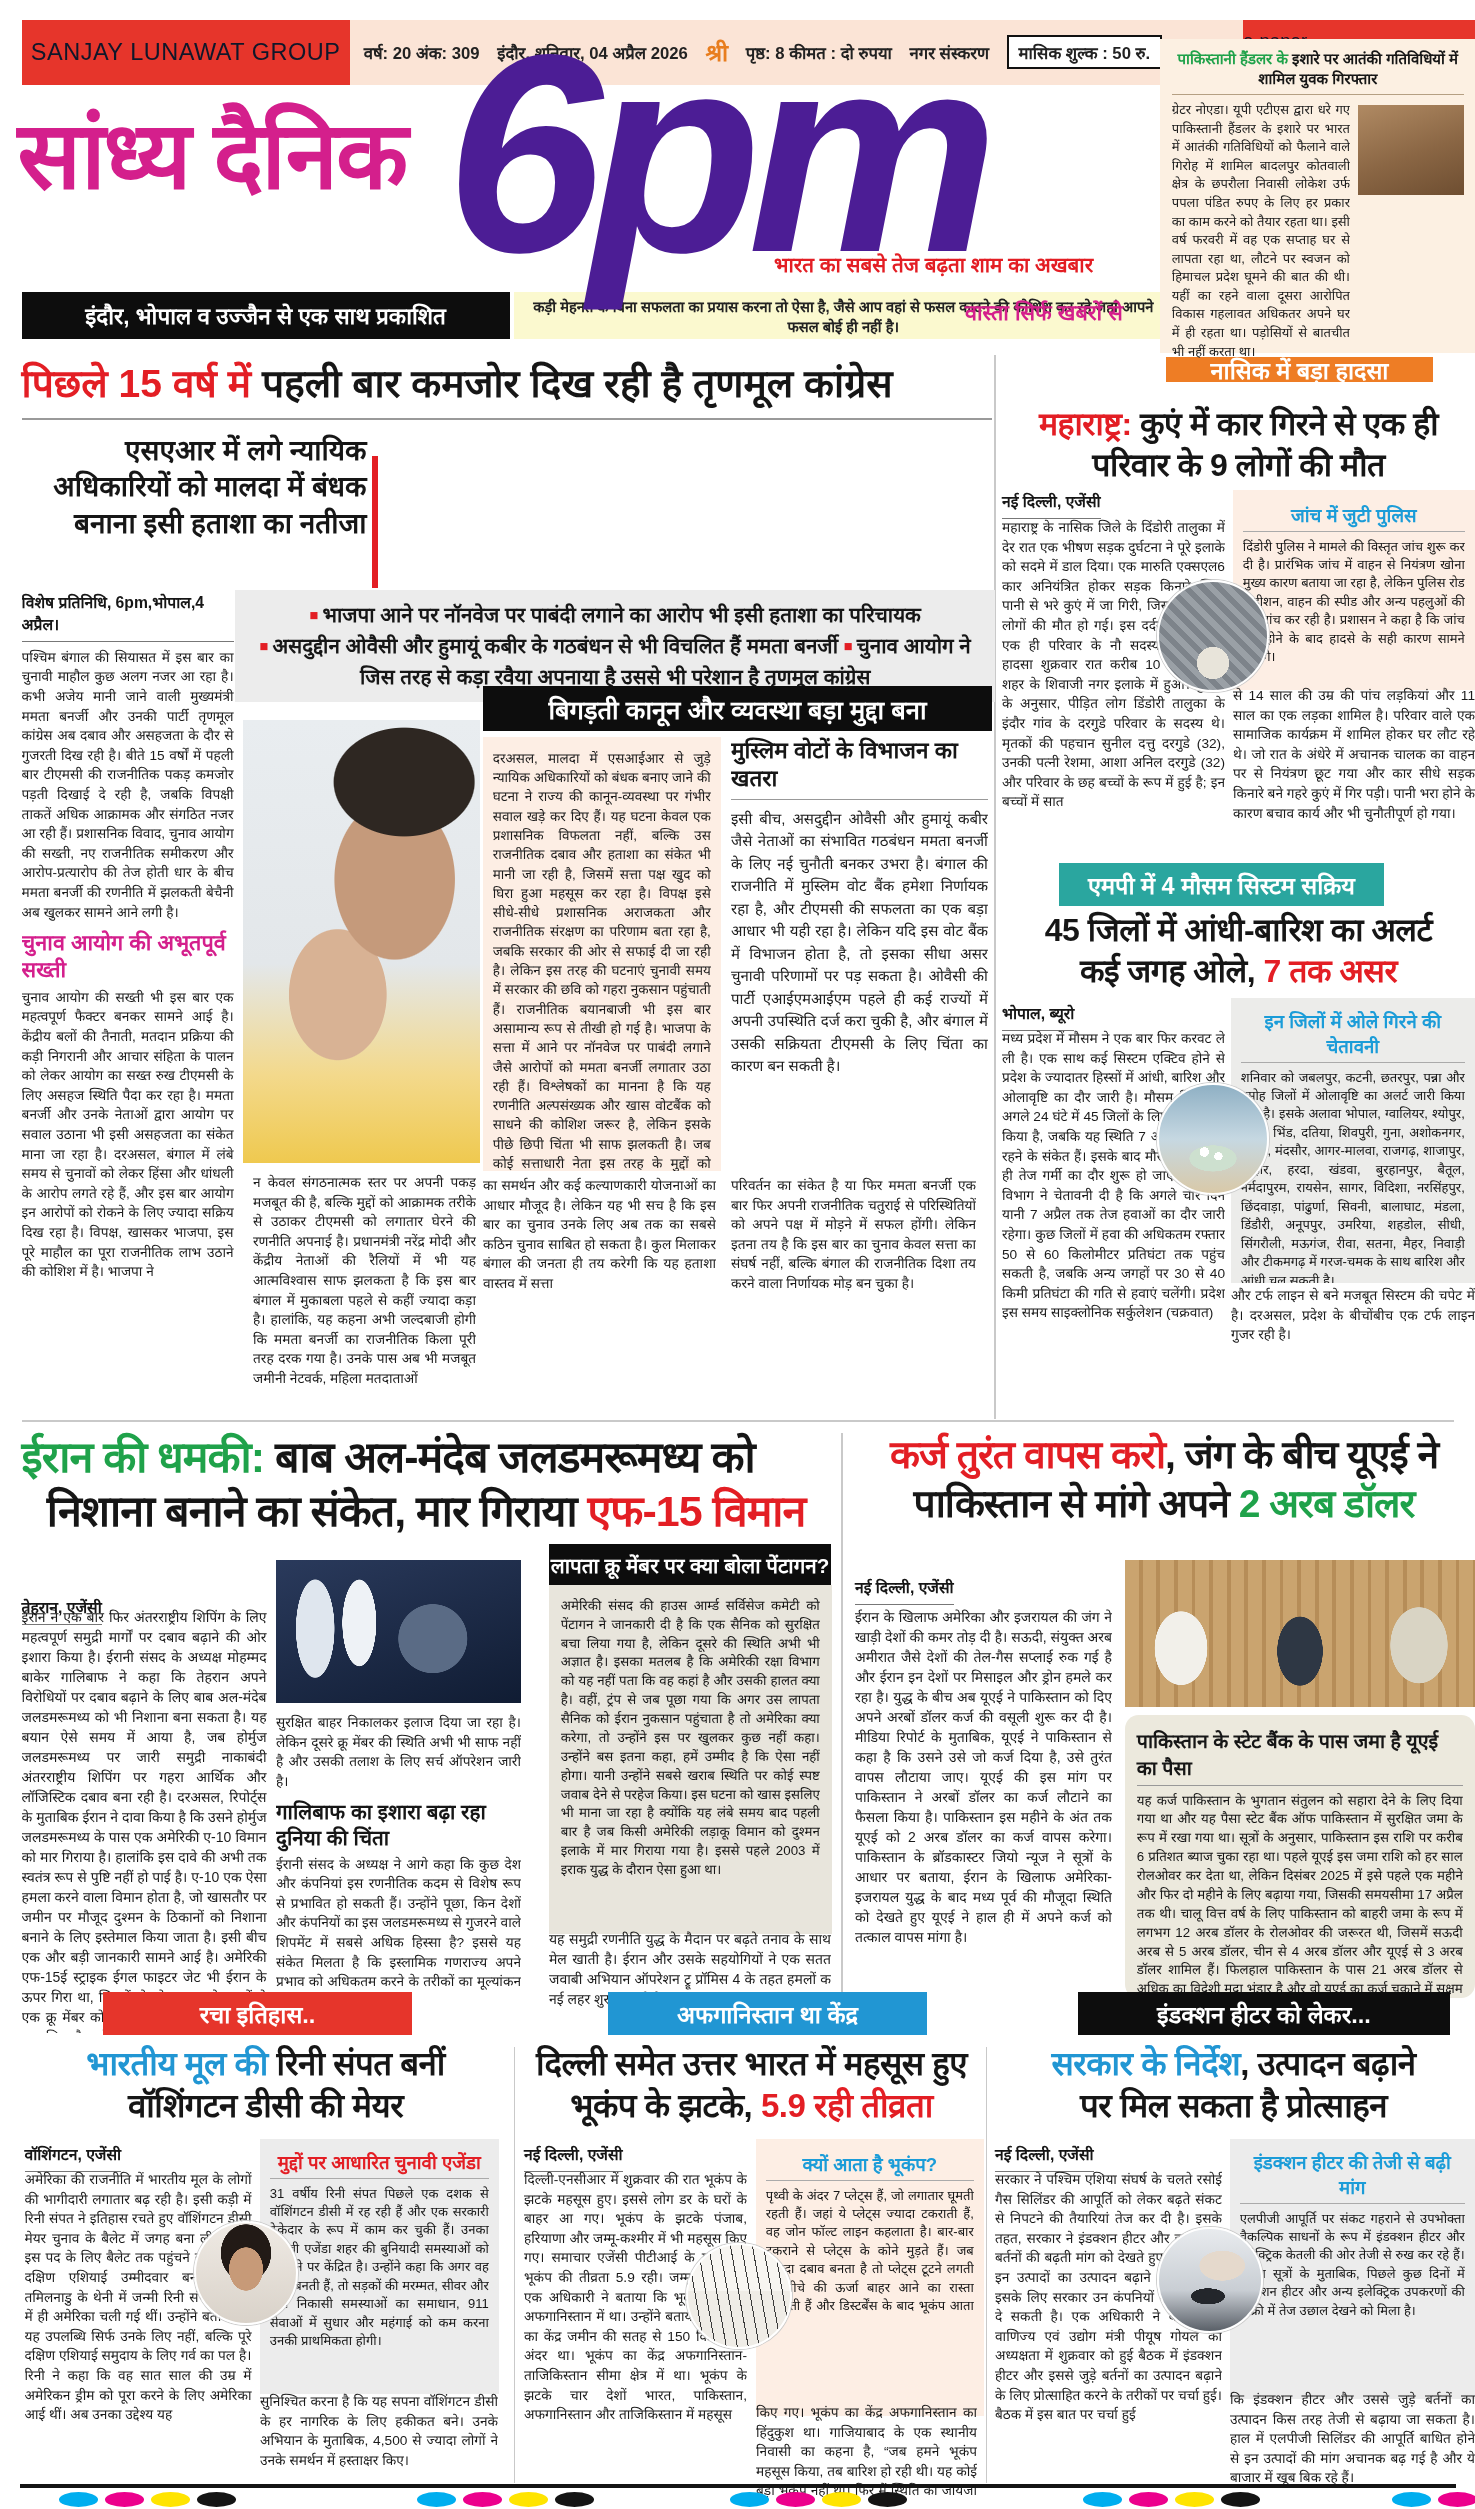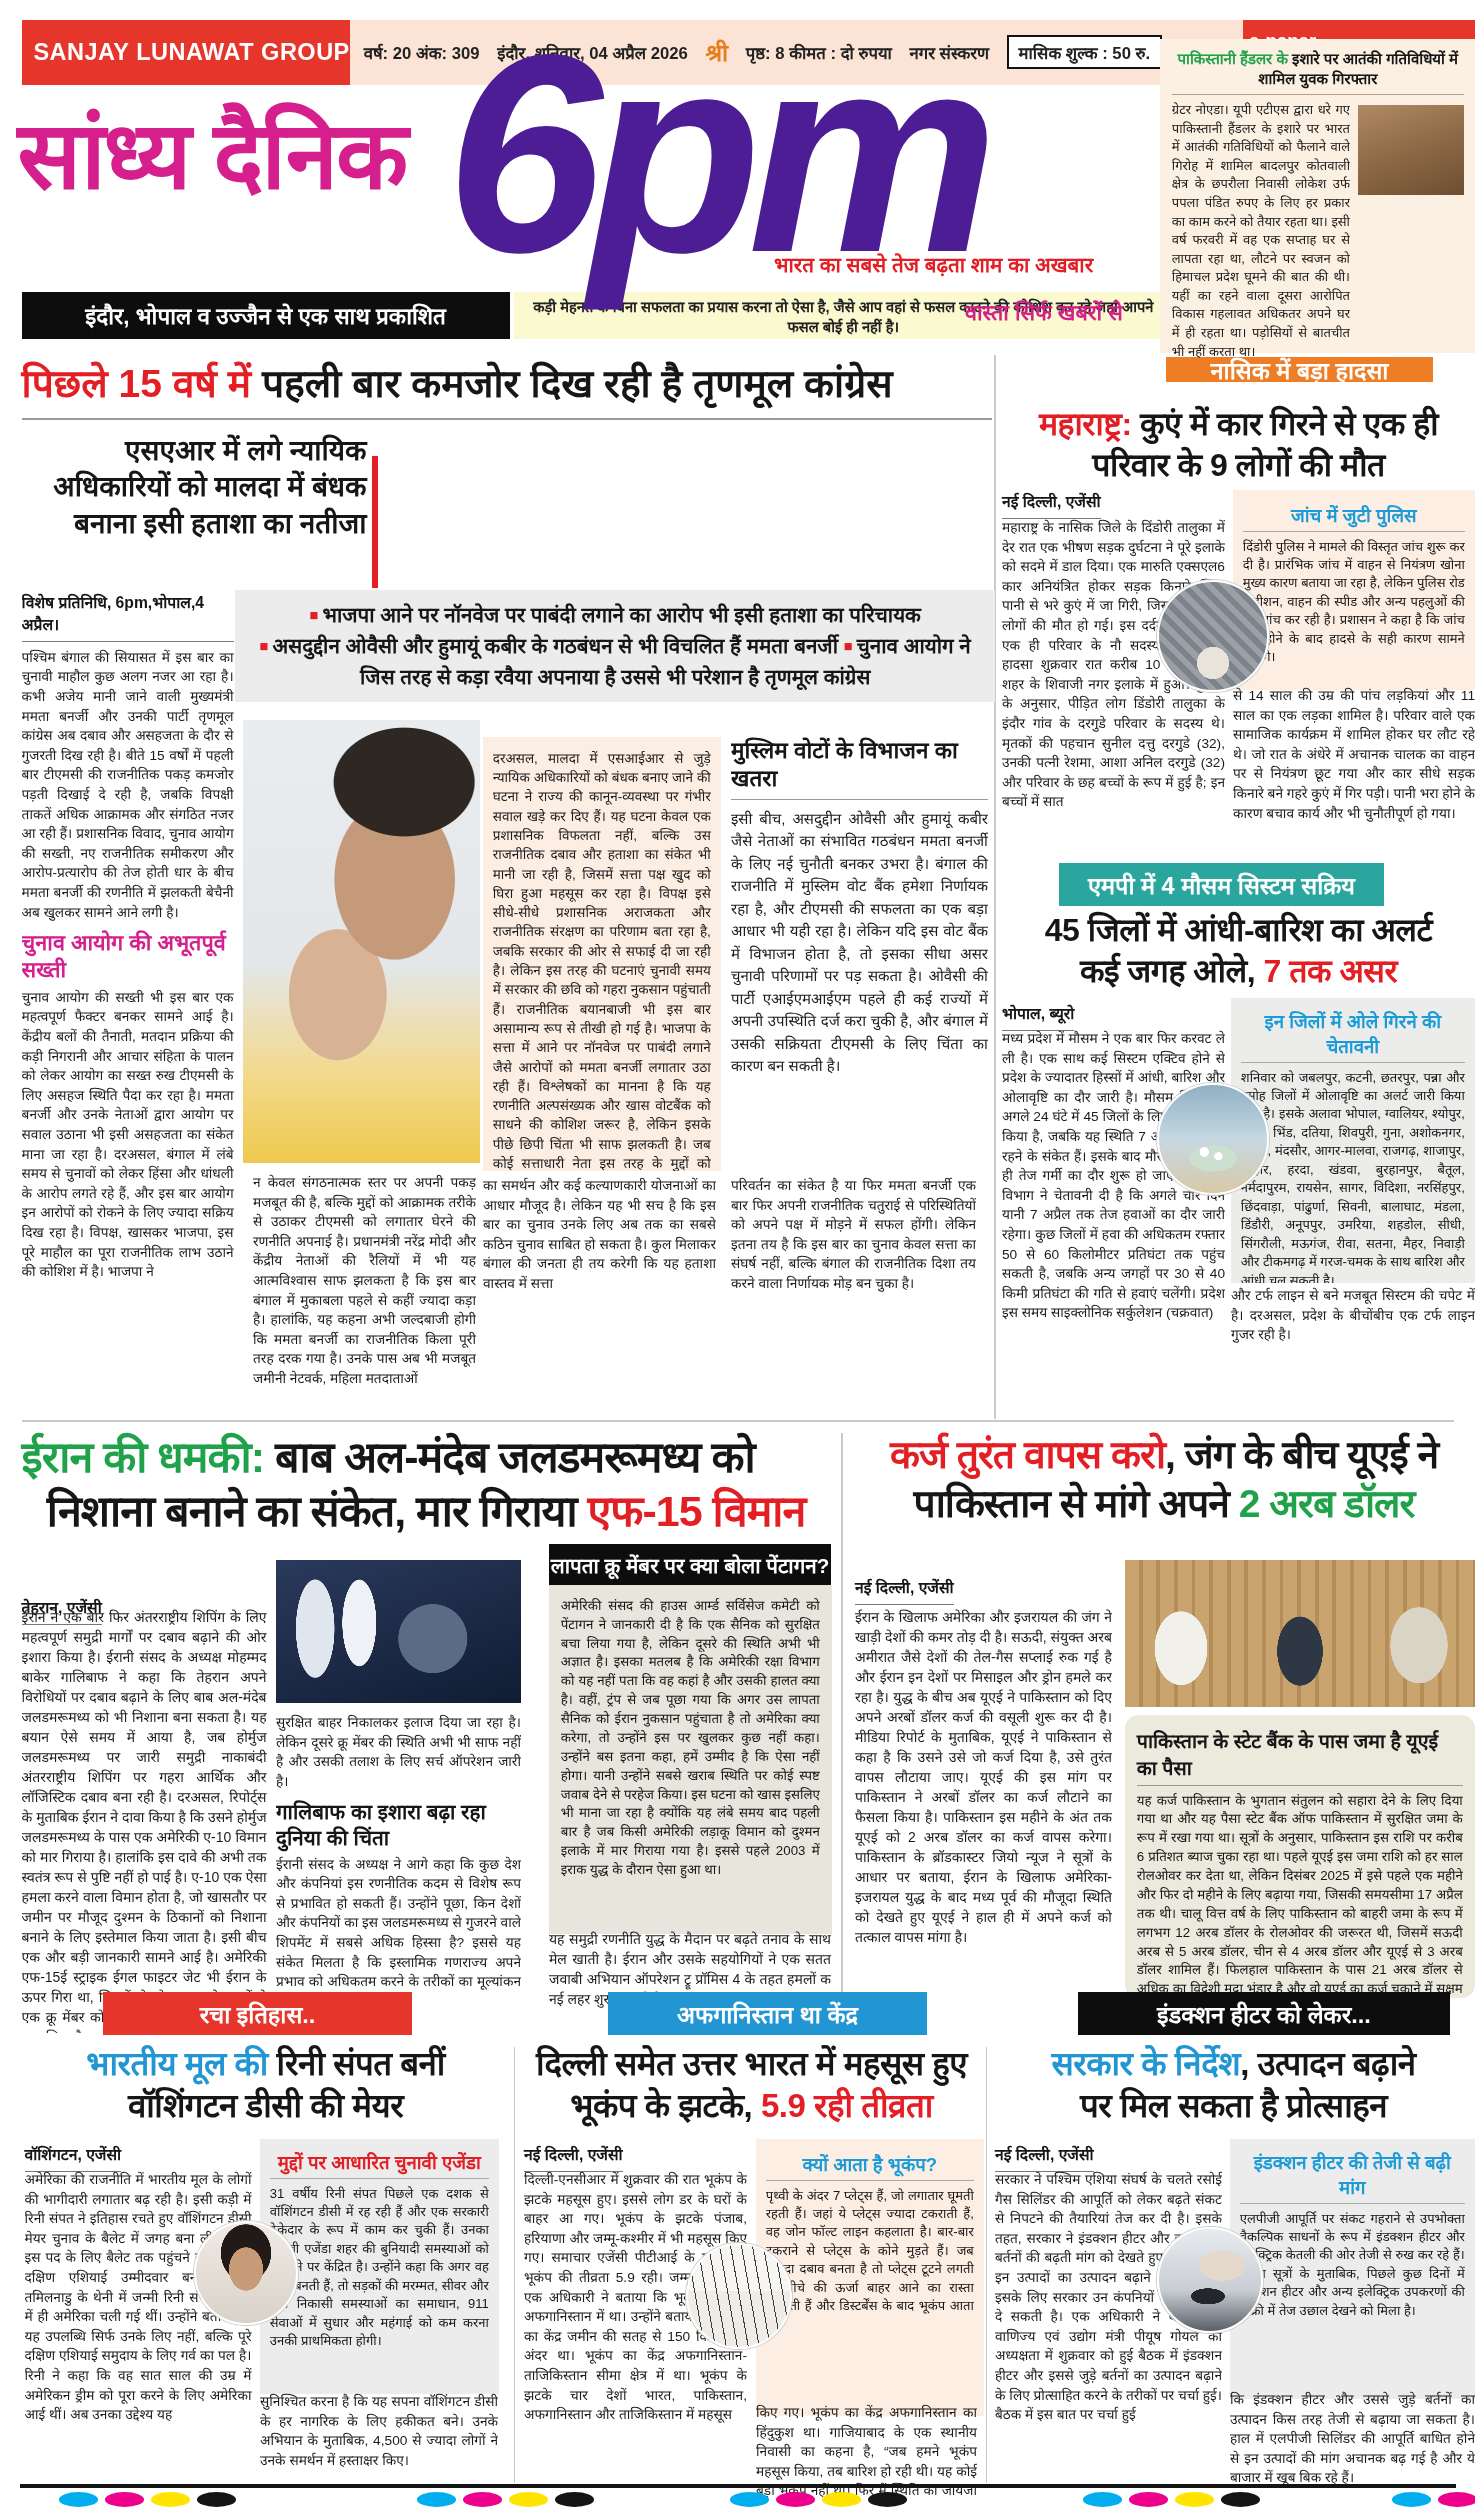--- a/index.html
+++ b/index.html
@@ -1,19 +1,19 @@
 <!DOCTYPE html>
 <html><head>
 <meta charset="utf-8">
 <style>
   html,body{margin:0;padding:0;background:#ffffff;}
   #page{position:relative;width:1475px;height:2509px;background:#fff;overflow:hidden;
         font-family:"Liberation Sans","DejaVu Sans",sans-serif;color:#161616;}
   .abs{position:absolute;}
-  .redbox{background:#e6352b;color:#ffffff;display:flex;align-items:center;justify-content:center;font-weight:bold;padding-left:6px;}
+  .redbox{background:#e6352b;color:#0f172a;display:flex;align-items:center;justify-content:center;font-weight:normal;}
   .cream{background:#fbe4d6;display:flex;align-items:center;gap:17.6px;padding:0 13.7px;font-size:16.7px;font-weight:bold;color:#222;}
   .monthly{border:2px solid #111;background:#fff;padding:3.9px 9.8px;font-weight:bold;}
   .shri{color:#e87d1e;font-weight:bold;font-size:23.5px;}
   .mast-title{color:#d41f8c;font-weight:900;font-size:94px;line-height:1.02;letter-spacing:-2px;}
   .logo6pm{color:#4c1d95;font-weight:900;font-style:italic;font-size:282px;line-height:0.9;letter-spacing:-13.7px;}
   .tag-red{color:#e31e24;font-weight:bold;font-size:20.6px;}
   .tag-pink{color:#d41f8c;font-weight:bold;font-size:21.6px;}
   .pubbar{background:#0d0d0d;color:#fff;display:flex;align-items:center;justify-content:center;font-weight:bold;font-size:22.5px;}
   .quote{background:#fbf9cf;display:flex;align-items:center;justify-content:center;font-weight:bold;font-size:14.7px;color:#222;padding:0 9.8px;text-align:center;}
   .kicker{font-size:39px;font-weight:bold;border-bottom:2px solid #9a9a9a;padding-bottom:9.8px;}
@@ -107,20 +107,21 @@
       radial-gradient(88px 118px at 40% 62%, #d8b294 0 55%, transparent 56%),
       linear-gradient(180deg,#e9edf0 0%,#e3e7ea 55%,#f3d98c 80%,#efc94f 100%);"></div>
 
   <div class="abs" style="left:21.6px;top:591px;width:212px;height:823px;overflow:hidden;">
     <span class="byline">विशेष प्रतिनिधि, 6pm,भोपाल,4 अप्रैल।</span>
     <p class="col" style="margin-top:5.9px;">पश्चिम बंगाल की सियासत में इस बार का चुनावी माहौल कुछ अलग नजर आ रहा है। कभी अजेय मानी जाने वाली मुख्यमंत्री ममता बनर्जी और उनकी पार्टी तृणमूल कांग्रेस अब दबाव और असहजता के दौर से गुजरती दिख रही है। बीते 15 वर्षों में पहली बार टीएमसी की राजनीतिक पकड़ कमजोर पड़ती दिखाई दे रही है, जबकि विपक्षी ताकतें अधिक आक्रामक और संगठित नजर आ रही हैं। प्रशासनिक विवाद, चुनाव आयोग की सख्ती, नए राजनीतिक समीकरण और आरोप-प्रत्यारोप की तेज होती धार के बीच ममता बनर्जी की रणनीति में झलकती बेचैनी अब खुलकर सामने आने लगी है।</p>
     <div class="subhead-mag">चुनाव आयोग की अभूतपूर्व सख्ती</div>
     <p class="col">चुनाव आयोग की सख्ती भी इस बार एक महत्वपूर्ण फैक्टर बनकर सामने आई है। केंद्रीय बलों की तैनाती, मतदान प्रक्रिया की कड़ी निगरानी और आचार संहिता के पालन को लेकर आयोग का सख्त रुख टीएमसी के लिए असहज स्थिति पैदा कर रहा है। ममता बनर्जी और उनके नेताओं द्वारा आयोग पर सवाल उठाना भी इसी असहजता का संकेत माना जा रहा है। दरअसल, बंगाल में लंबे समय से चुनावों को लेकर हिंसा और धांधली के आरोप लगते रहे हैं, और इस बार आयोग इन आरोपों को रोकने के लिए ज्यादा सक्रिय दिख रहा है। विपक्ष, खासकर भाजपा, इस पूरे माहौल का पूरा राजनीतिक लाभ उठाने की कोशिश में है। भाजपा ने</p>
   </div>
 
+  <div class="abs barhead" style="left:483px;top:686px;width:509px;height:45px;">बिगड़ती कानून और व्यवस्था बड़ा मुद्दा बना</div>
 
   <div class="abs pinkbox" style="left:483px;top:737px;width:218px;height:410px;overflow:hidden;">
     <div class="col" style="font-size:13.5px;">दरअसल, मालदा में एसआईआर से जुड़े न्यायिक अधिकारियों को बंधक बनाए जाने की घटना ने राज्य की कानून-व्यवस्था पर गंभीर सवाल खड़े कर दिए हैं। यह घटना केवल एक प्रशासनिक विफलता नहीं, बल्कि उस राजनीतिक दबाव और हताशा का संकेत भी मानी जा रही है, जिसमें सत्ता पक्ष खुद को घिरा हुआ महसूस कर रहा है। विपक्ष इसे सीधे-सीधे प्रशासनिक अराजकता और राजनीतिक संरक्षण का परिणाम बता रहा है, जबकि सरकार की ओर से सफाई दी जा रही है। लेकिन इस तरह की घटनाएं चुनावी समय में सरकार की छवि को गहरा नुकसान पहुंचाती हैं। राजनीतिक बयानबाजी भी इस बार असामान्य रूप से तीखी हो गई है। भाजपा के सत्ता में आने पर नॉनवेज पर पाबंदी लगाने जैसे आरोपों को ममता बनर्जी लगातार उठा रही हैं। विश्लेषकों का मानना है कि यह रणनीति अल्पसंख्यक और खास वोटबैंक को साधने की कोशिश जरूर है, लेकिन इसके पीछे छिपी चिंता भी साफ झलकती है। जब कोई सत्ताधारी नेता इस तरह के मुद्दों को प्रमुखता से उठाने लगे, तो यह संकेत होता है कि पारंपरिक विकास और प्रशासनिक उपलब्धियों का नैरेटिव कमजोर पड़ रहा है।</div>
   </div>
 
   <div class="abs" style="left:731px;top:737px;width:257px;height:431px;overflow:hidden;">
     <div class="muslimhead">मुस्लिम वोटों के विभाजन का खतरा</div>
     <div class="col" style="font-size:15px;line-height:1.5;">इसी बीच, असदुद्दीन ओवैसी और हुमायूं कबीर जैसे नेताओं का संभावित गठबंधन ममता बनर्जी के लिए नई चुनौती बनकर उभरा है। बंगाल की राजनीति में मुस्लिम वोट बैंक हमेशा निर्णायक रहा है, और टीएमसी की सफलता का एक बड़ा आधार भी यही रहा है। लेकिन यदि इस वोट बैंक में विभाजन होता है, तो इसका सीधा असर चुनावी परिणामों पर पड़ सकता है। ओवैसी की पार्टी एआईएमआईएम पहले ही कई राज्यों में अपनी उपस्थिति दर्ज करा चुकी है, और बंगाल में उसकी सक्रियता टीएमसी के लिए चिंता का कारण बन सकती है।</div>
   </div>
 

